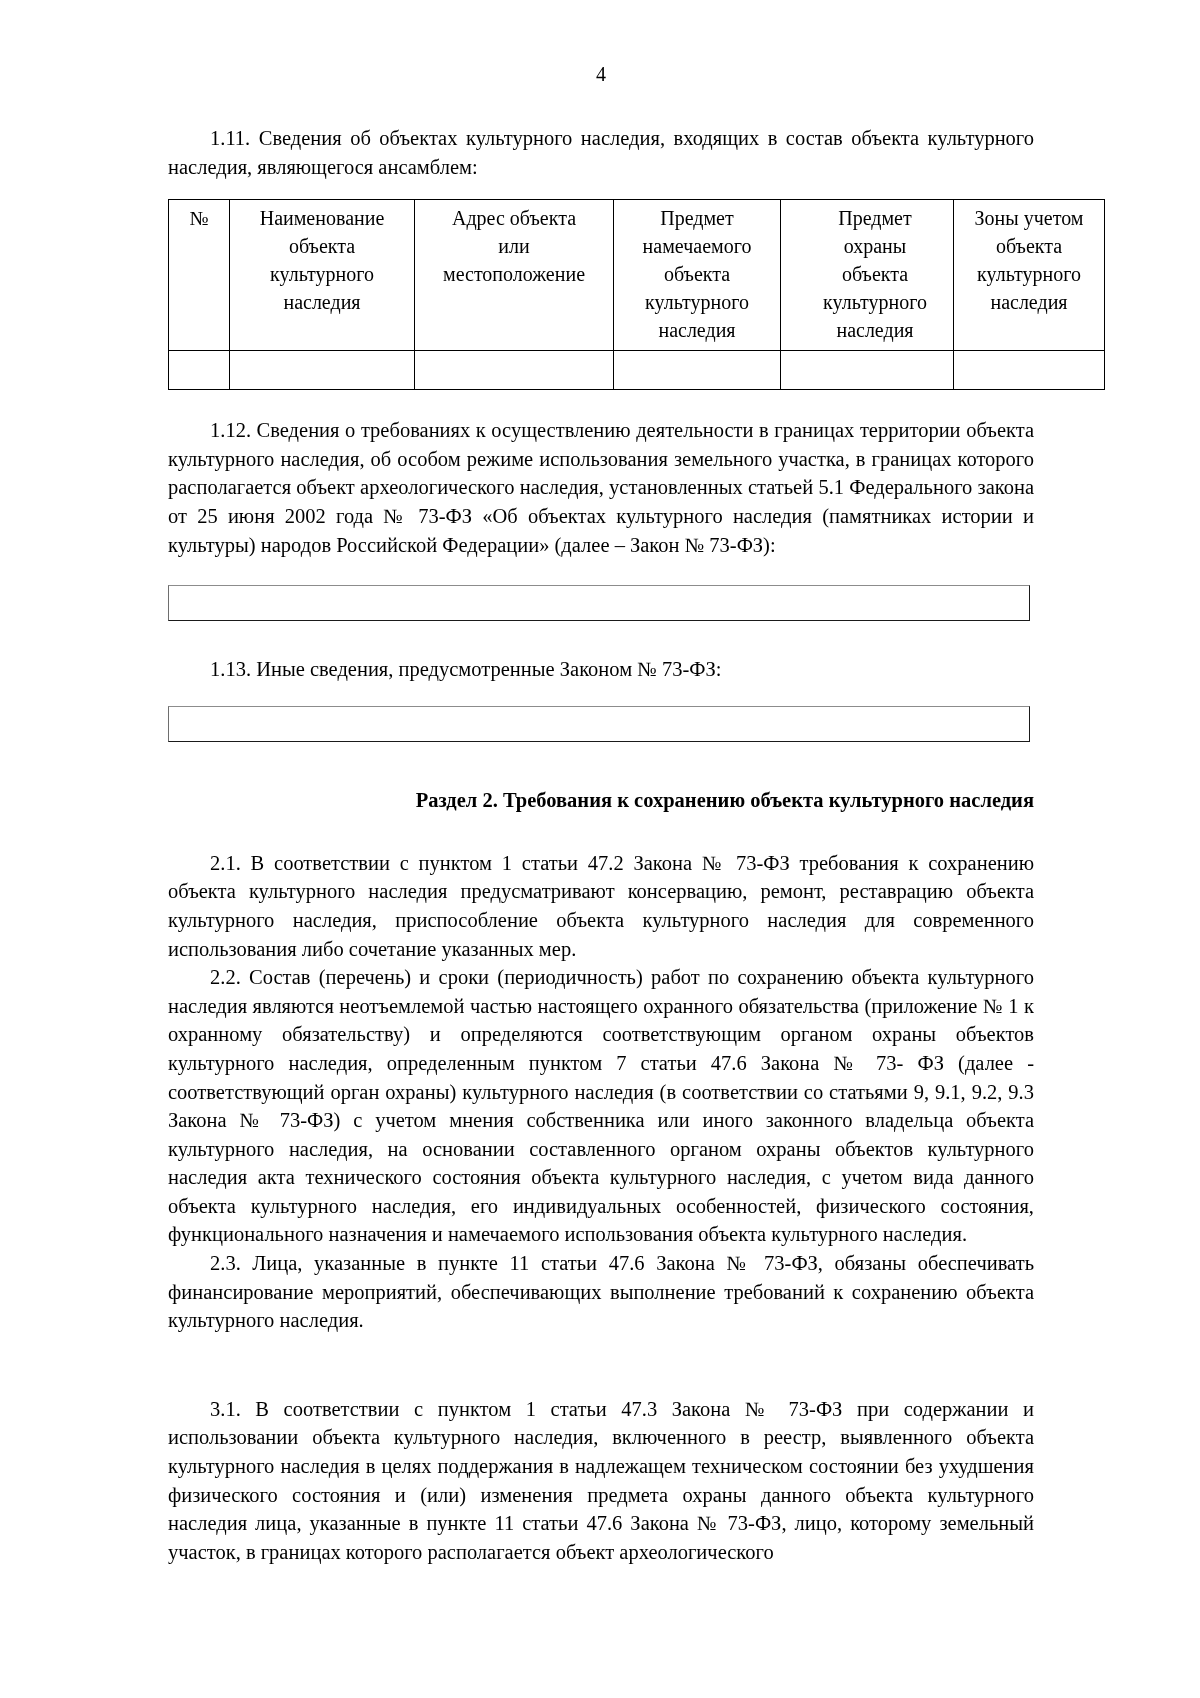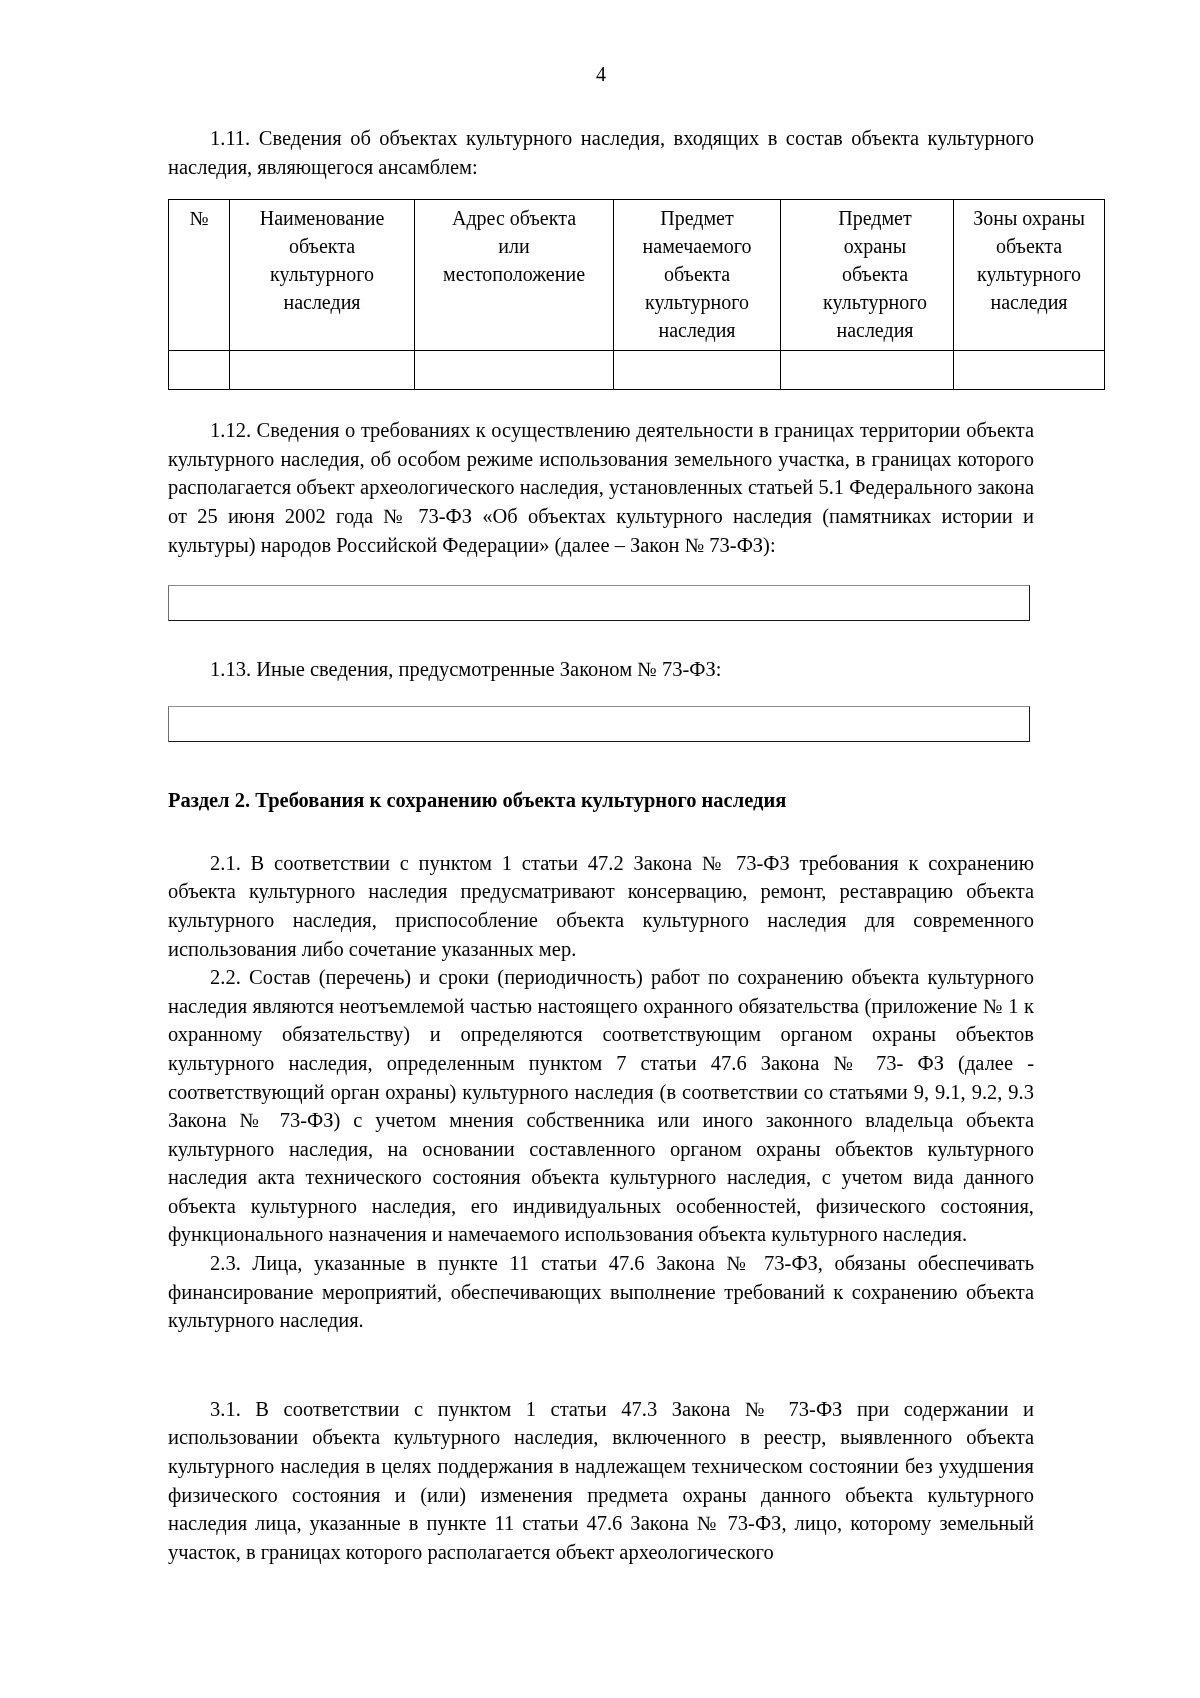--- a/index.html
+++ b/index.html
@@ -86,21 +86,21 @@
     border-left-color: #6e6e6e;
     box-sizing: border-box;
     background: #ffffff;
   }
 
   
   .section-heading {
     font-weight: bold;
     font-size: 20.5px;
     line-height: 29px;
-    text-align: left;
+    text-align: right;
     margin: 0;
   }
 </style>
 </head>
 <body>
 
 <div class="page">
   <div class="content">
 
     <div class="page-number">4</div>
@@ -136,21 +136,21 @@
             <span class="hdr-line">наследия</span>
           </th>
           <th class="c4">
             <span class="hdr-line">Предмет</span>
             <span class="hdr-line">охраны</span>
             <span class="hdr-line">объекта</span>
             <span class="hdr-line">культурного</span>
             <span class="hdr-line">наследия</span>
           </th>
           <th class="c5">
-            <span class="hdr-line">Зоны охраны</span>
+            <span class="hdr-line">Зоны учетом</span>
             <span class="hdr-line">объекта</span>
             <span class="hdr-line">культурного</span>
             <span class="hdr-line">наследия</span>
           </th>
         </tr>
       </thead>
       <tbody>
         <tr class="empty-row">
           <td></td>
           <td></td>

